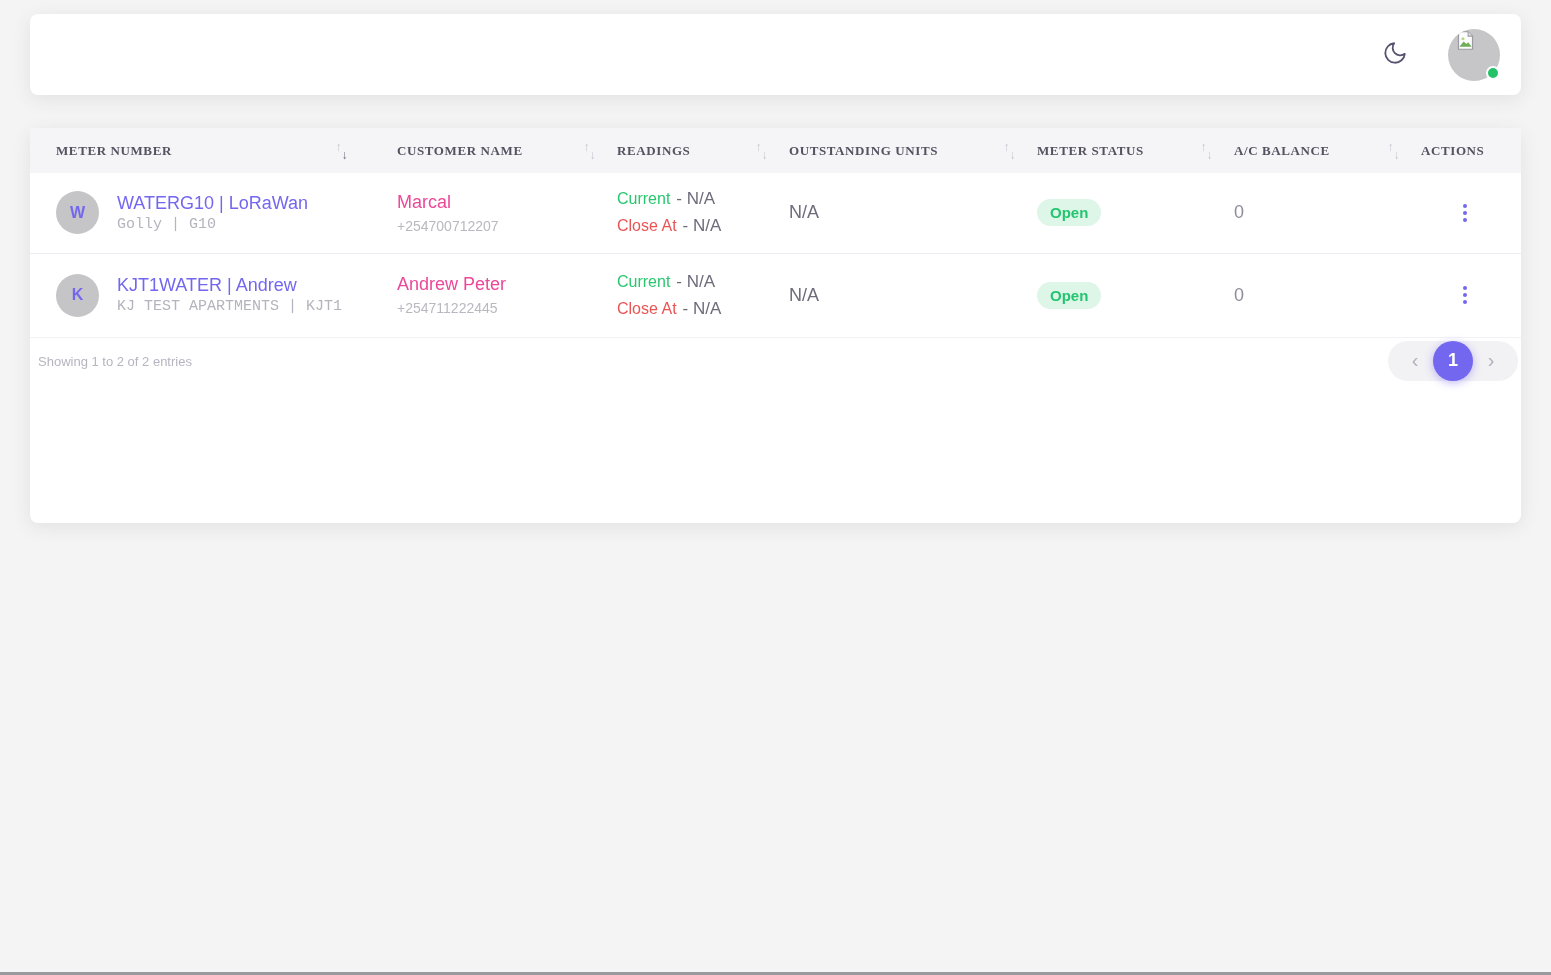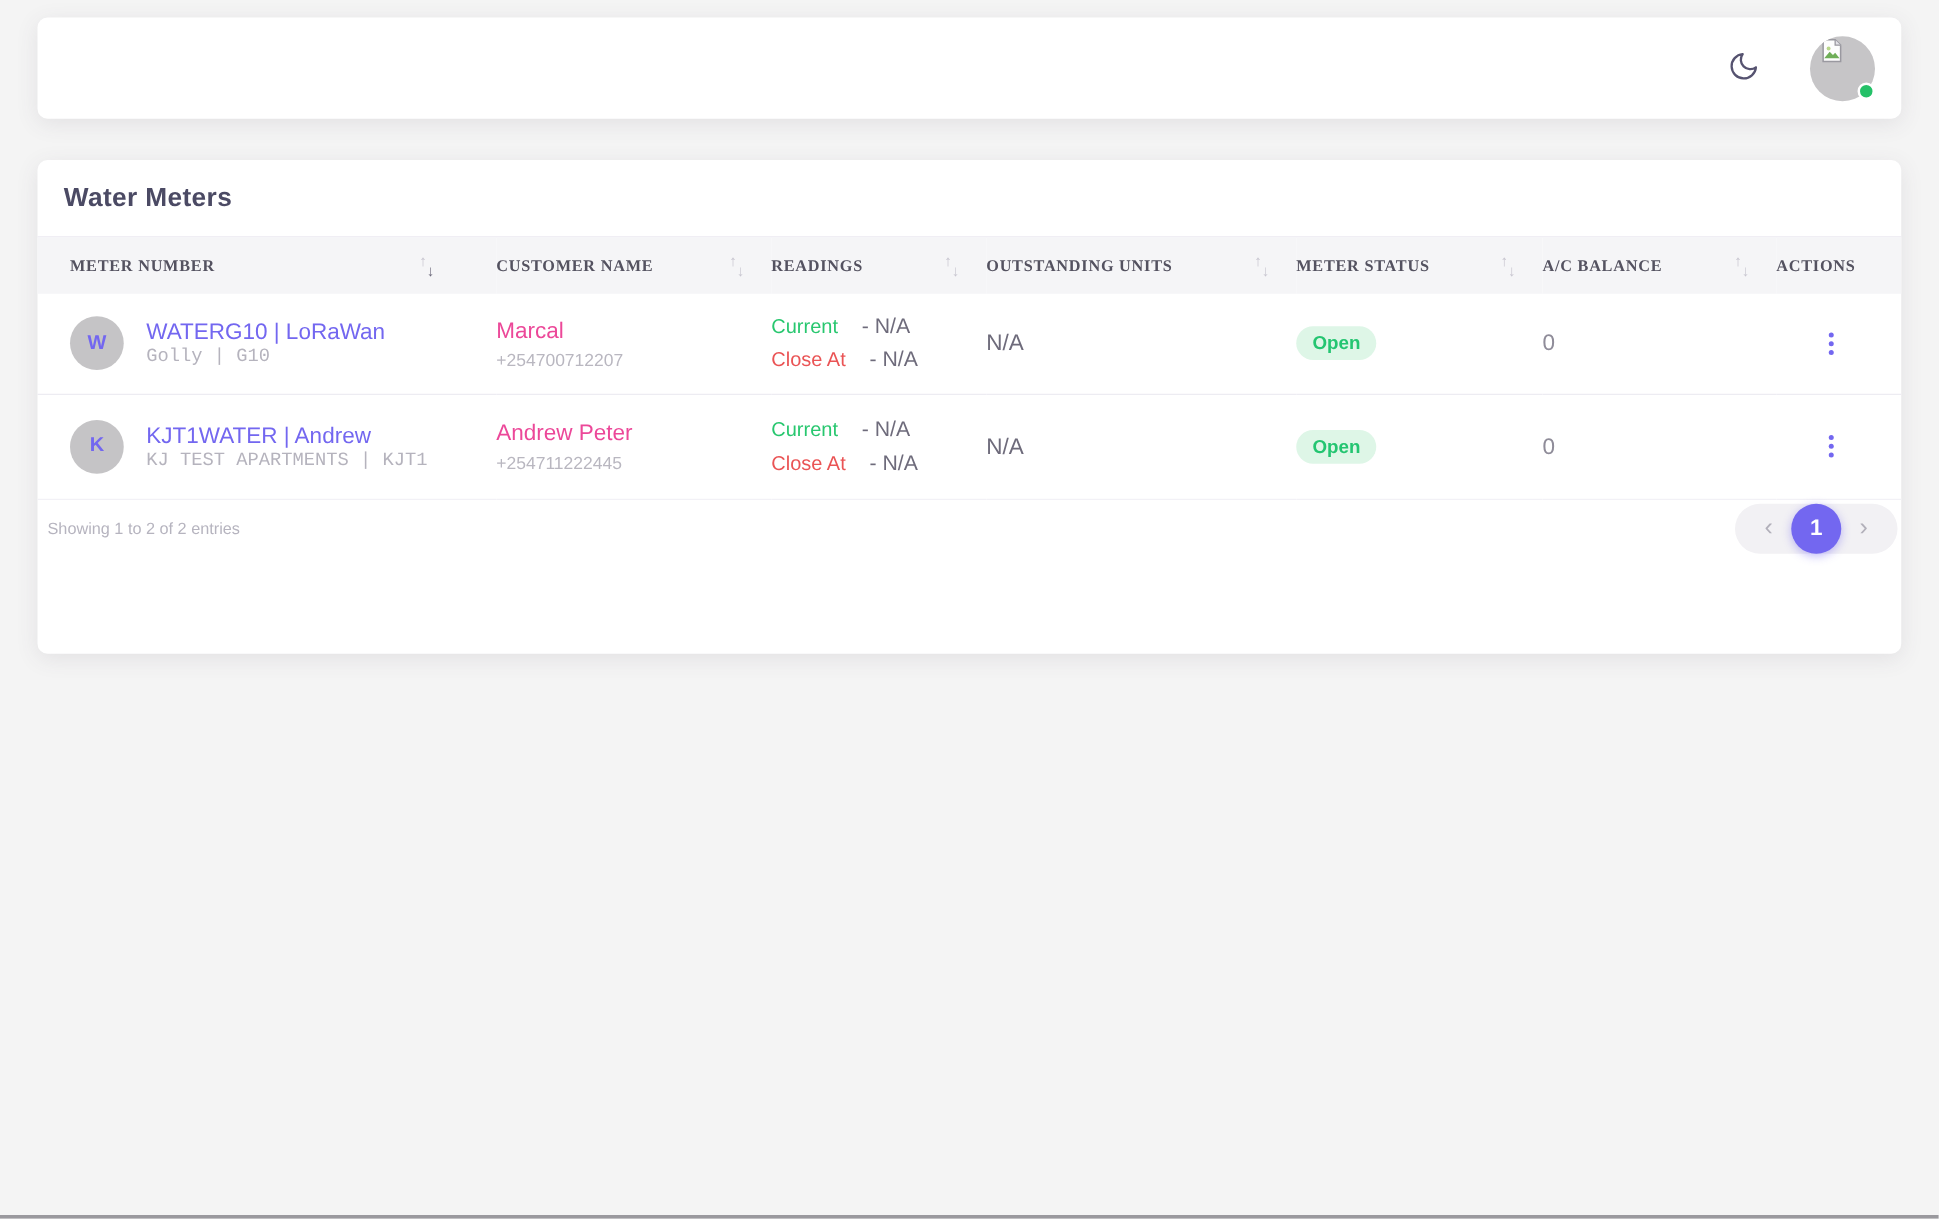--- a/index.html
+++ b/index.html
@@ -71,21 +71,21 @@
   .meter-link { font-size:18px; color:#7367f0; font-weight:500; cursor:pointer; text-decoration:none; display:block; }
   .meter-sub { font-size:15px; color:#b5b3bd; margin-top:4px;font-family:Liberation Mono, monospace; }
 
   .cust-name { font-size:18px; color:#ec4899; font-weight:500; }
   .cust-phone { font-size:14px; color:#b9b7c0; margin-top:5px; }
 
   .reading-line { display:flex; align-items:baseline; gap:6px; font-size:16px; }
   .reading-line + .reading-line { margin-top:7px; }
   .lbl-current { color:#28c76f; }
   .lbl-close { color:#ea5455; }
-  .reading-val { color:#6e6b7b; font-size:17px;margin-left:13px; }
+  .reading-val { color:#6e6b7b; font-size:17px; }
 
   .na-val { font-size:18px; color:#6e6b7b; }
 
   .badge-open { display:inline-block; background:#def6e7; color:#24c571; font-size:15px; font-weight:700;
                 padding:5px 13px; border-radius:14px;text-align:right; }
 
   .balance-val { font-size:18px; color:#8f8c99; }
 
   .kebab { margin-left:33px; width:22px; height:26px; display:flex; flex-direction:column; align-items:center; justify-content:center; gap:3px; cursor:pointer; background:none; border:none; }
   .kebab i { width:4px; height:4px; border-radius:50%; background:#7367f0; display:block; }
@@ -124,23 +124,20 @@
           <path d="M5 19 l5-6 3 3 2-2 4 5 z" fill="#6fae58"></path>
         </svg>
       </span>
     </div>
     <span class="status-dot"></span>
   </div>
 </header>
 
 <main class="shadow-card main-card">
 
-  <div class="card-title-row">
-    <h1 class="card-title">Water Meters</h1>
-  </div>
 
 
   <table>
     <colgroup>
       <col style="width:367px">
         <col style="width:220px">
         <col style="width:172px">
         <col style="width:248px">
       <col style="width:197px">
         <col style="width:187px">

